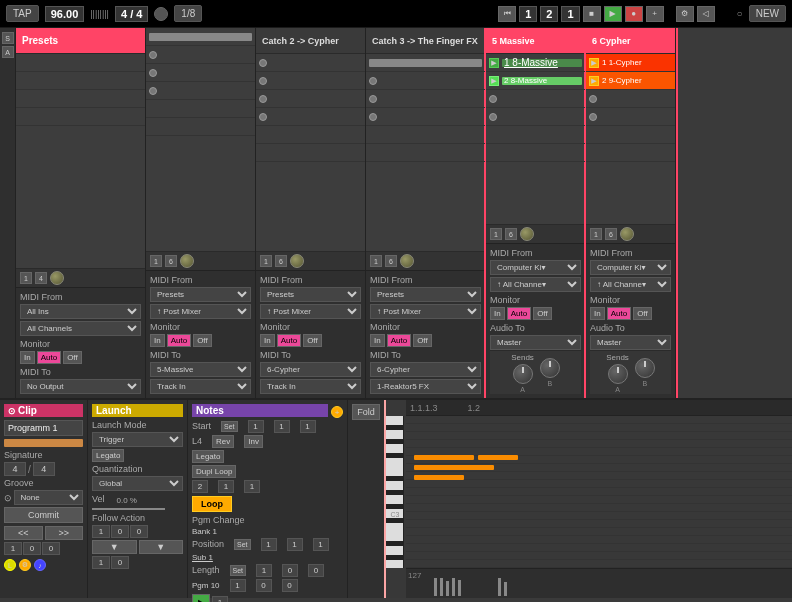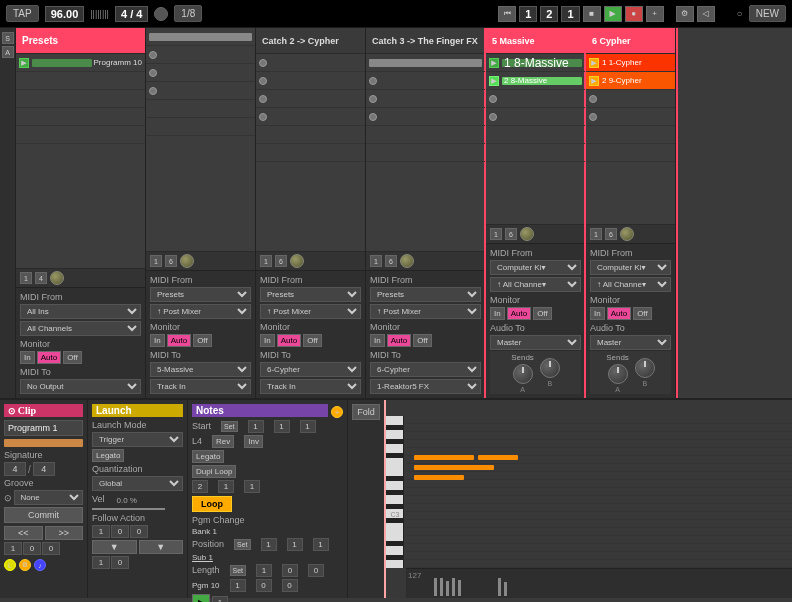--- a/index.html
+++ b/index.html
@@ -471,21 +471,20 @@
       outline: none;
     }
 
     .panel-header-pink {
       background: #cc3366;
       color: #fff;
       font-weight: bold;
       padding: 1px 4px;
       font-size: 10px;
       margin-bottom: 3px;
-      font-family: Liberation Serif, serif;
     }
     .panel-header-yellow {
       background: #ccaa00;
       color: #fff;
       font-weight: bold;
       padding: 1px 4px;
       font-size: 10px;
       margin-bottom: 3px;
     }
     .panel-header-purple {
@@ -602,25 +601,20 @@
     <div class="toggle-btn">A</div>
   </div>
 
   <div class="tracks-container">
 
     <div class="track-col presets highlighted-col">
       <div class="track-header presets-col-header">
         <span>Presets</span>
       </div>
       <div class="clip-slots">
-        <div class="clip-slot">
-          <div class="clip-btn green">▶</div>
-          <div class="clip-filled green"></div>
-          <span style="font-size:8px;color:#ddd;margin-left:2px;">Programm 10</span>
-        </div>
         <div class="clip-slot"></div>
         <div class="clip-slot"></div>
         <div class="clip-slot"></div>
         <div class="clip-slot"></div>
       </div>
 
       <div class="track-number-row">
         <div class="trk-num-btn">1</div>
         <div class="trk-num-btn">4</div>
         <div class="trk-knob"></div>
@@ -822,21 +816,21 @@
     </div>
 
     <div class="track-col massive highlighted-col">
       <div class="track-header highlighted">
         <span style="font-size:9px;">5 Massive</span>
       </div>
       <div class="clip-slots">
         <div class="clip-slot">
           <div class="clip-btn green">▶</div>
           <div class="clip-filled green" style="font-size:8px;display:flex;align-items:center;padding-left:2px;color:#fff;">
-            <span style="font-size:12px;white-space:nowrap;overflow:hidden;">1 8-Massive</span>
+            <span style="font-size:10px;white-space:nowrap;overflow:hidden;text-decoration:underline;">1 8-Massive</span>
           </div>
         </div>
         <div class="clip-slot">
           <div class="clip-btn green-bright">▶</div>
           <div class="clip-filled" style="background:#6c6;display:flex;align-items:center;padding-left:2px;">
             <span style="font-size:8px;color:#fff;white-space:nowrap;overflow:hidden;">2 8-Massive</span>
           </div>
         </div>
         <div class="clip-slot">
           <div class="clip-dot"></div>
@@ -1104,20 +1098,24 @@
       <span class="num-box">1</span>
     </div>
   </div>
 
   <div class="fold-btn-area">
     <button class="fold-btn">Fold</button>
   </div>
 
   <div class="piano-roll">
 
+    <div class="roll-header">
+      <span class="roll-header-label">1.1.1.3</span>
+      <span class="roll-header-label">1.2</span>
+    </div>
 
     <div class="roll-grid" style="top:16px;bottom:30px;"></div>
 
     <div style="position:absolute;left:0;top:16px;bottom:30px;width:18px;background:#3a3a3a;border-right:1px solid #222;">
 
       <div style="display:flex;flex-direction:column;height:100%;">
 
         <div style="position:absolute;left:0;bottom:50px;font-size:7px;color:#888;width:18px;text-align:center;">C3</div>
 
         <div style="flex:1;background:repeating-linear-gradient(to bottom, #ddd 0px, #ddd 9px, #222 9px, #222 14px, #ddd 14px, #ddd 23px, #222 23px, #222 28px, #ddd 28px, #ddd 37px, #222 37px, #222 42px, #ddd 42px, #ddd 51px, #ddd 51px, #ddd 60px, #222 60px, #222 65px);"></div>

